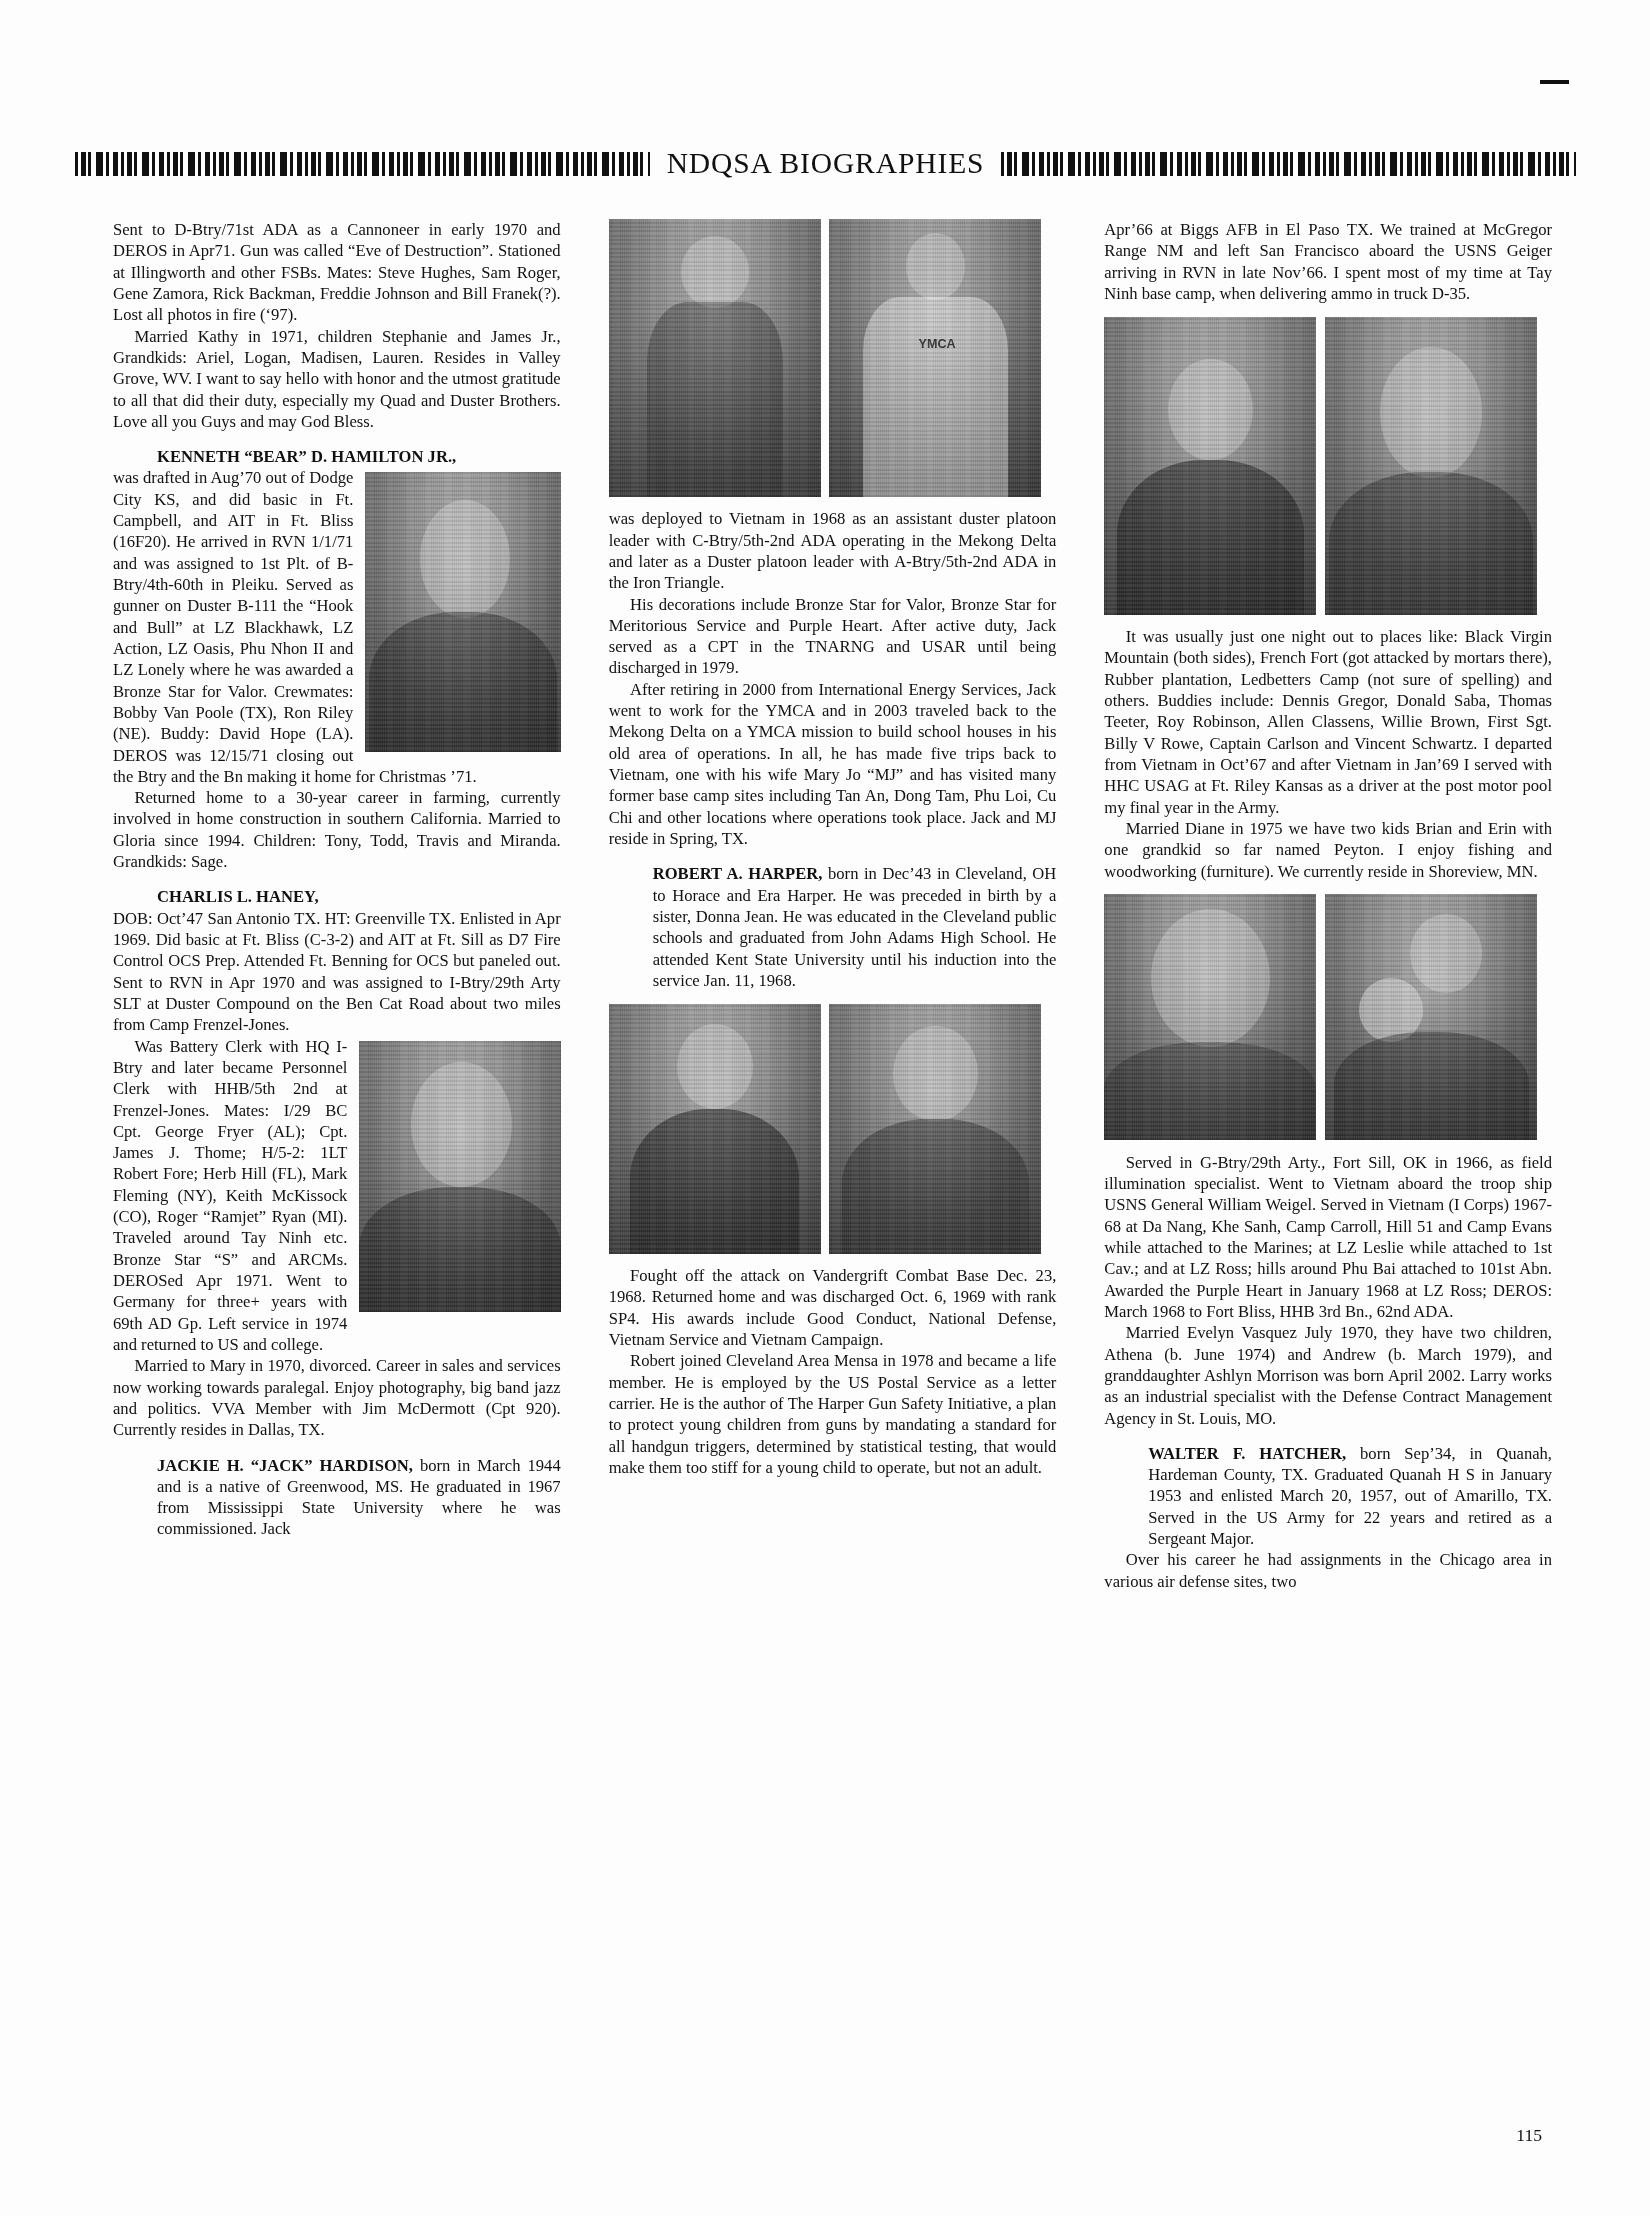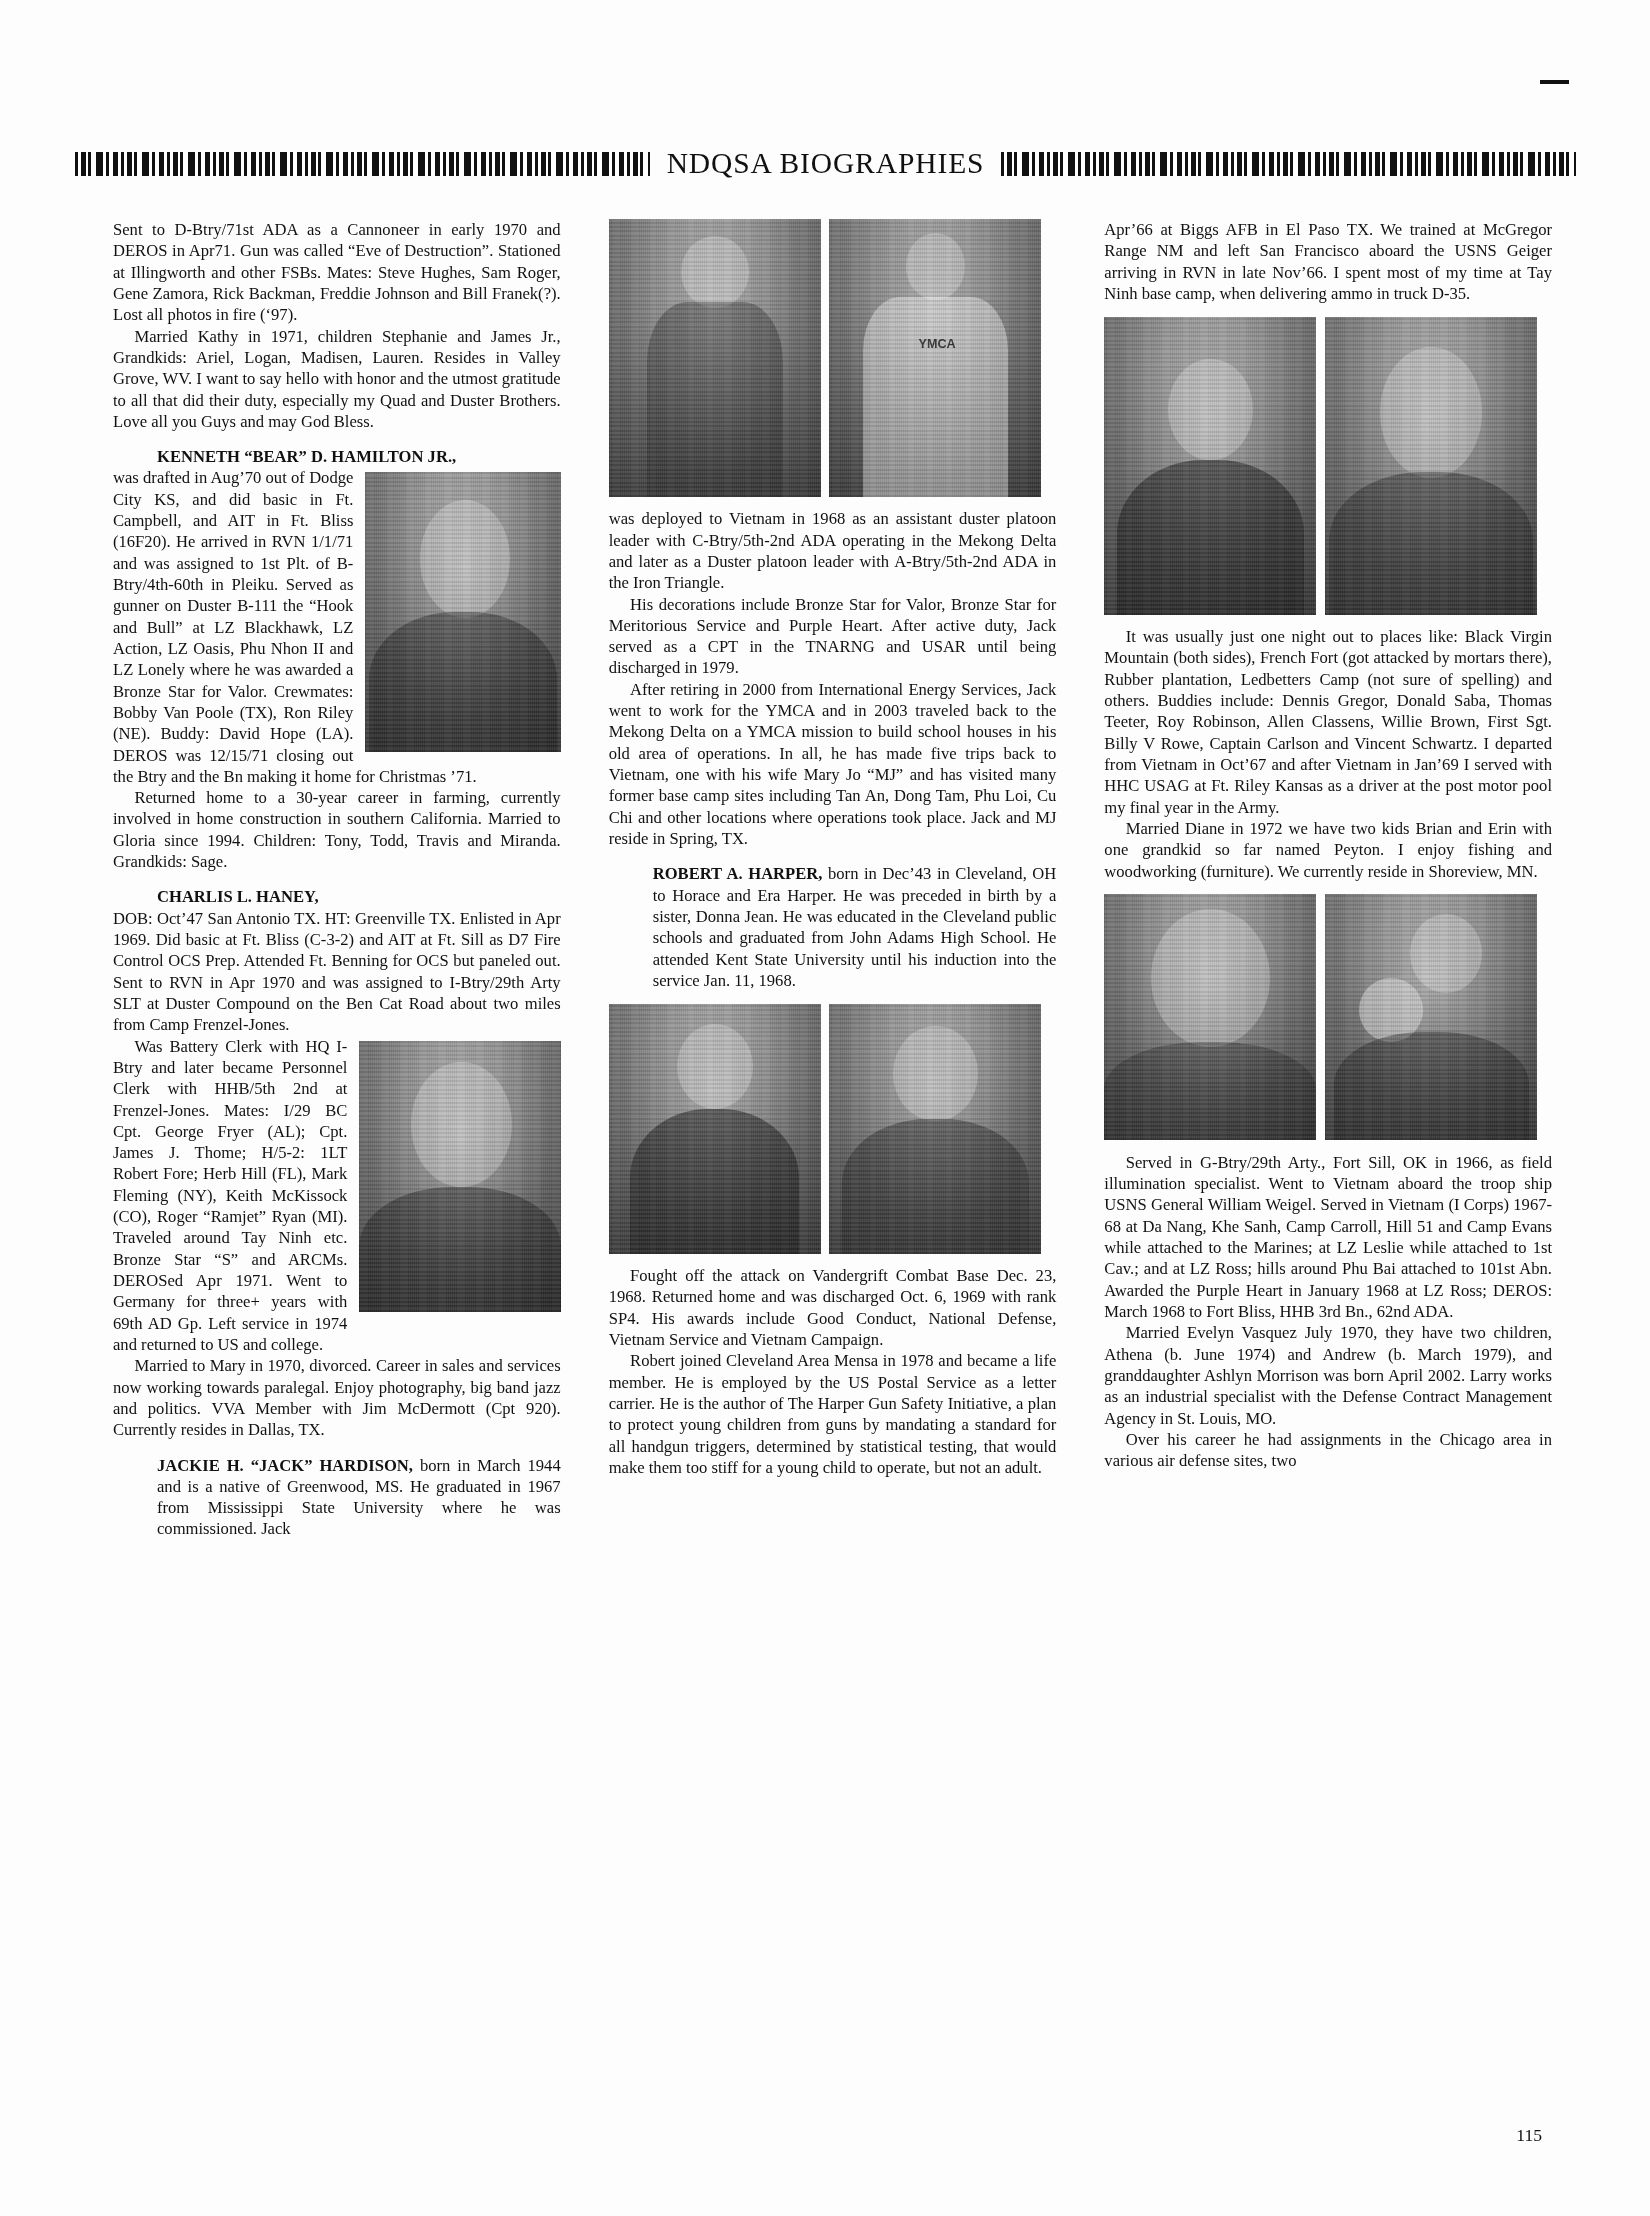--- a/index.html
+++ b/index.html
@@ -266,40 +266,44 @@
           <div class="photo-noise"></div>
         </div>
         <div class="photo" style="width:212px;height:298px;">
           <div class="sil-head" style="left:26%;top:10%;width:48%;height:44%;"></div>
           <div class="sil-body" style="left:2%;top:52%;width:96%;height:50%;background:rgba(30,30,30,0.42);"></div>
           <div class="photo-noise"></div>
         </div>
       </div>
 
       <p><span>It was usually just one night out to places like: Black Virgin Mountain (both sides), French Fort (got attacked by mortars there), Rubber plantation, Ledbetters Camp (not sure of spelling) and others. Buddies include: Dennis Gregor, Donald Saba, Thomas Teeter, Roy Robinson, Allen Classens, Willie Brown, First Sgt. Billy V Rowe, Captain Carlson and Vincent Schwartz. I departed from Vietnam in Oct’67 and after Vietnam in Jan’69 I served with HHC USAG at Ft. Riley Kansas as a driver at the post motor pool my final year in the Army.</span></p>
-      <p><span>Married Diane in 1972 we have two kids Brian and Erin with one grandkid so far named Peyton. I enjoy fishing and woodworking (furniture). We currently reside in Shoreview, MN.</span></p>
+      <p><span>Married Diane in 1975 we have two kids Brian and Erin with one grandkid so far named Peyton. I enjoy fishing and woodworking (furniture). We currently reside in Shoreview, MN.</span></p>
 
 
       <div class="photo-pair" style="margin-top:12.6px;">
         <div class="photo" style="width:212px;height:246px;">
           <div class="sil-head" style="left:22%;top:6%;width:56%;height:56%;"></div>
           <div class="sil-body" style="left:0%;top:60%;width:100%;height:42%;background:rgba(30,30,30,0.35);"></div>
           <div class="photo-noise"></div>
         </div>
         <div class="photo" style="width:212px;height:246px;">
           <div class="sil-head" style="left:40%;top:8%;width:34%;height:32%;"></div>
           <div class="sil-head" style="left:16%;top:34%;width:30%;height:26%;background:rgba(250,250,250,0.40);"></div>
           <div class="sil-body" style="left:4%;top:56%;width:92%;height:46%;background:rgba(25,25,25,0.40);"></div>
           <div class="photo-noise"></div>
         </div>
       </div>
 
       <p><span>Served in G-Btry/29th Arty., Fort Sill, OK in 1966, as field illumination specialist. Went to Vietnam aboard the troop ship USNS General William Weigel. Served in Vietnam (I Corps) 1967-68 at Da Nang, Khe Sanh, Camp Carroll, Hill 51 and Camp Evans while attached to the Marines; at LZ Leslie while attached to 1st Cav.; and at LZ Ross; hills around Phu Bai attached to 101st Abn. Awarded the Purple Heart in January 1968 at LZ Ross; DEROS: March 1968 to Fort Bliss, HHB 3rd Bn., 62nd ADA.</span></p>
       <p><span>Married Evelyn Vasquez July 1970, they have two children, Athena (b. June 1974) and Andrew (b. March 1979), and granddaughter Ashlyn Morrison was born April 2002. Larry works as an industrial specialist with the Defense Contract Management Agency in St. Louis, MO.</span></p>
 
+      <p class="noindent sp">
+        <span class="entry-head">WALTER F. HATCHER,</span>
+        <span>born Sep’34, in Quanah, Hardeman County, TX. Graduated Quanah H S in January 1953 and enlisted March 20, 1957, out of Amarillo, TX. Served in the US Army for 22 years and retired as a Sergeant Major.</span>
+      </p>
       <p><span>Over his career he had assignments in the Chicago area in various air defense sites, two</span></p>
 
     </div>
 
   </div>
 
   <div class="page-number">115</div>
 </div>
 
 

